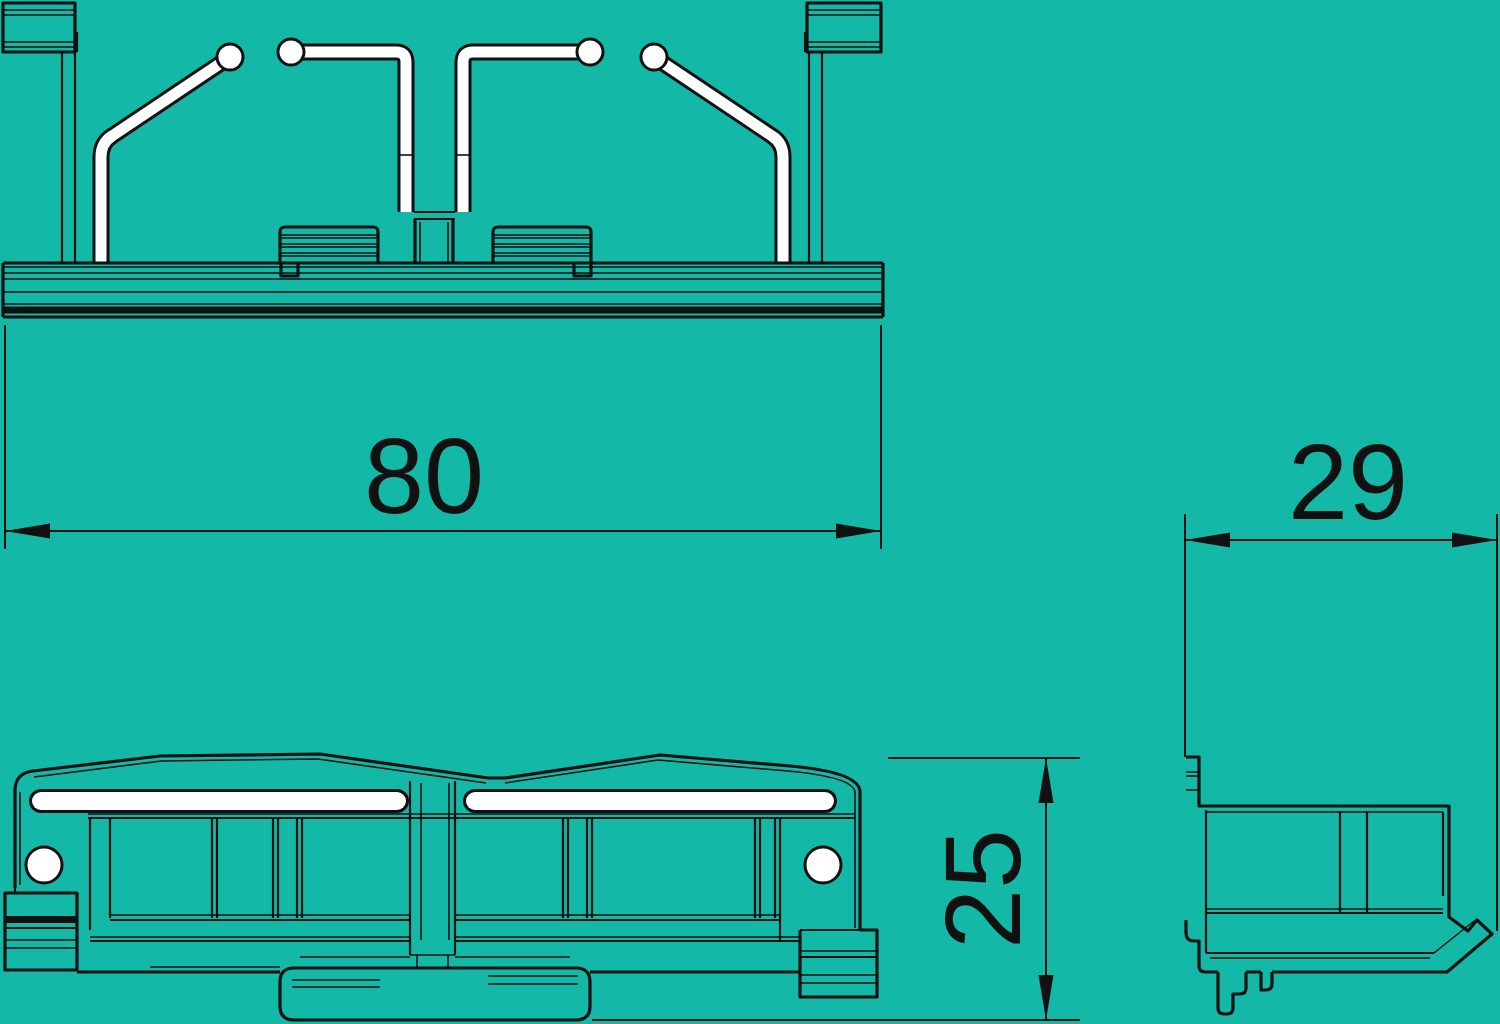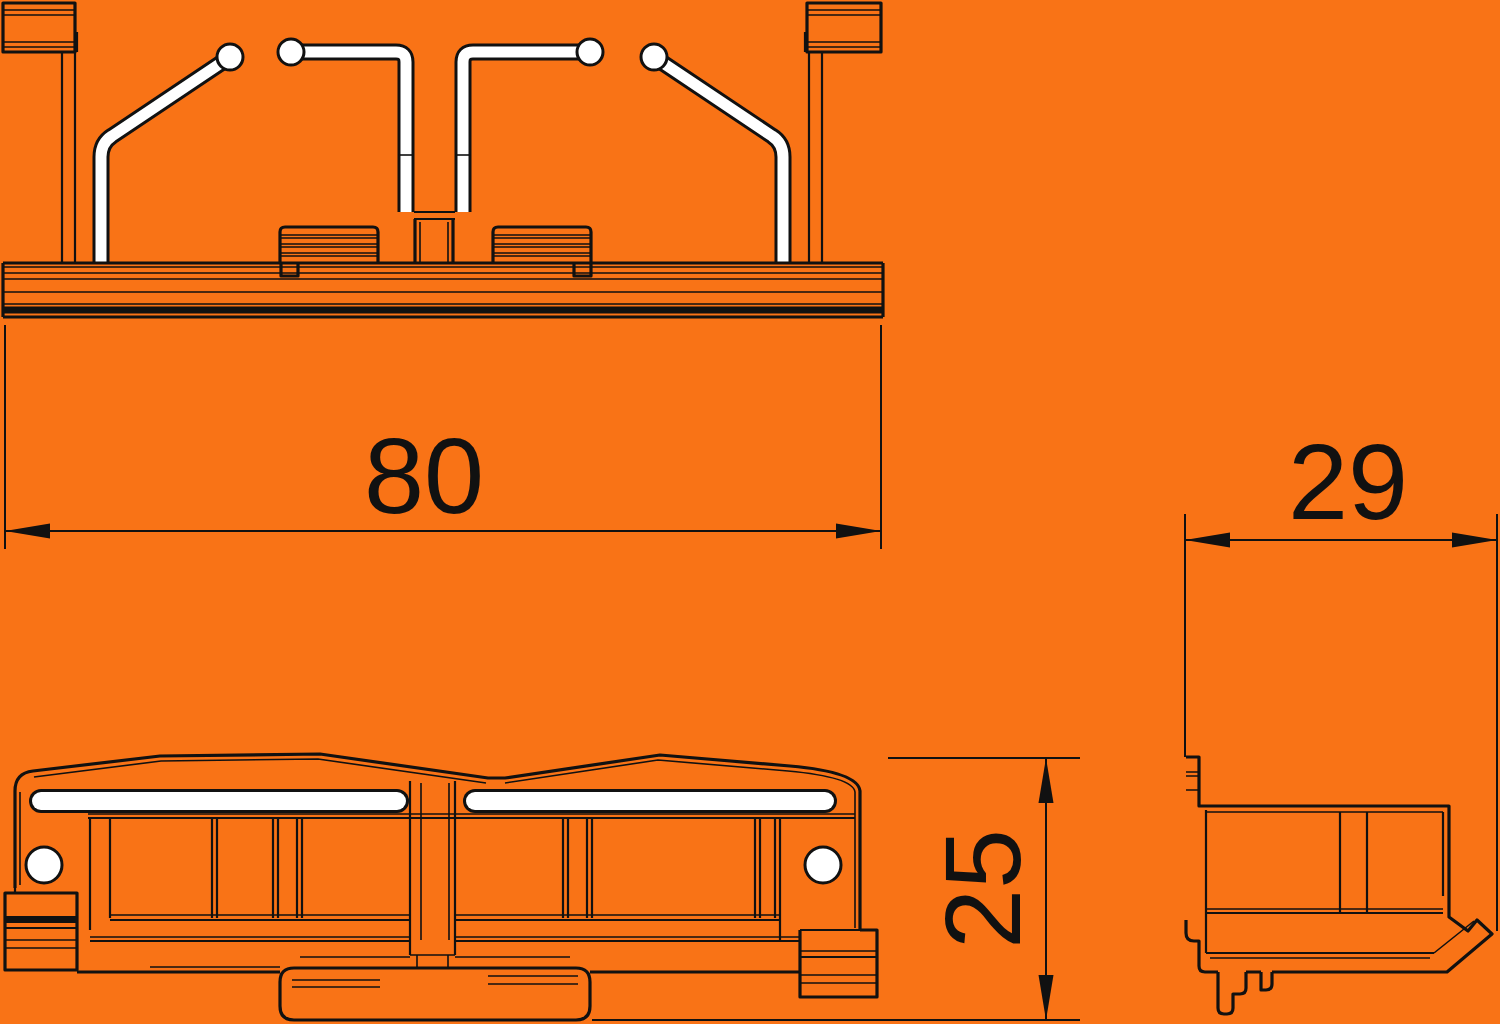--- a/index.html
+++ b/index.html
@@ -1,16 +1,16 @@
 <!DOCTYPE html>
 <html><head>
 <meta charset="utf-8">
 <style>
   html,body{margin:0;padding:0;background:#ffffff;}
-  .stage{position:relative;width:1500px;height:1024px;background:#f97316;overflow:hidden;}
+  .stage{position:relative;width:1500px;height:1024px;background:#14b8a6;overflow:hidden;}
   svg{display:block;}
   .ol   {fill:none;stroke:#111111;stroke-width:3.2;stroke-linejoin:round;stroke-linecap:butt;}
   .med  {fill:none;stroke:#111111;stroke-width:2.2;stroke-linejoin:round;}
   .thin {fill:none;stroke:#111111;stroke-width:1.6;stroke-linejoin:round;}
   .tube-b{fill:none;stroke:#111111;stroke-width:17;stroke-linejoin:round;}
   .tube-w{fill:none;stroke:#ffffff;stroke-width:11;stroke-linejoin:round;}
   .slot-b{fill:none;stroke:#111111;stroke-width:24;stroke-linecap:round;}
   .slot-w{fill:none;stroke:#ffffff;stroke-width:18;stroke-linecap:round;}
   .node {fill:#ffffff;stroke:#111111;stroke-width:3;}
   .dim  {fill:none;stroke:#111111;stroke-width:2;}

